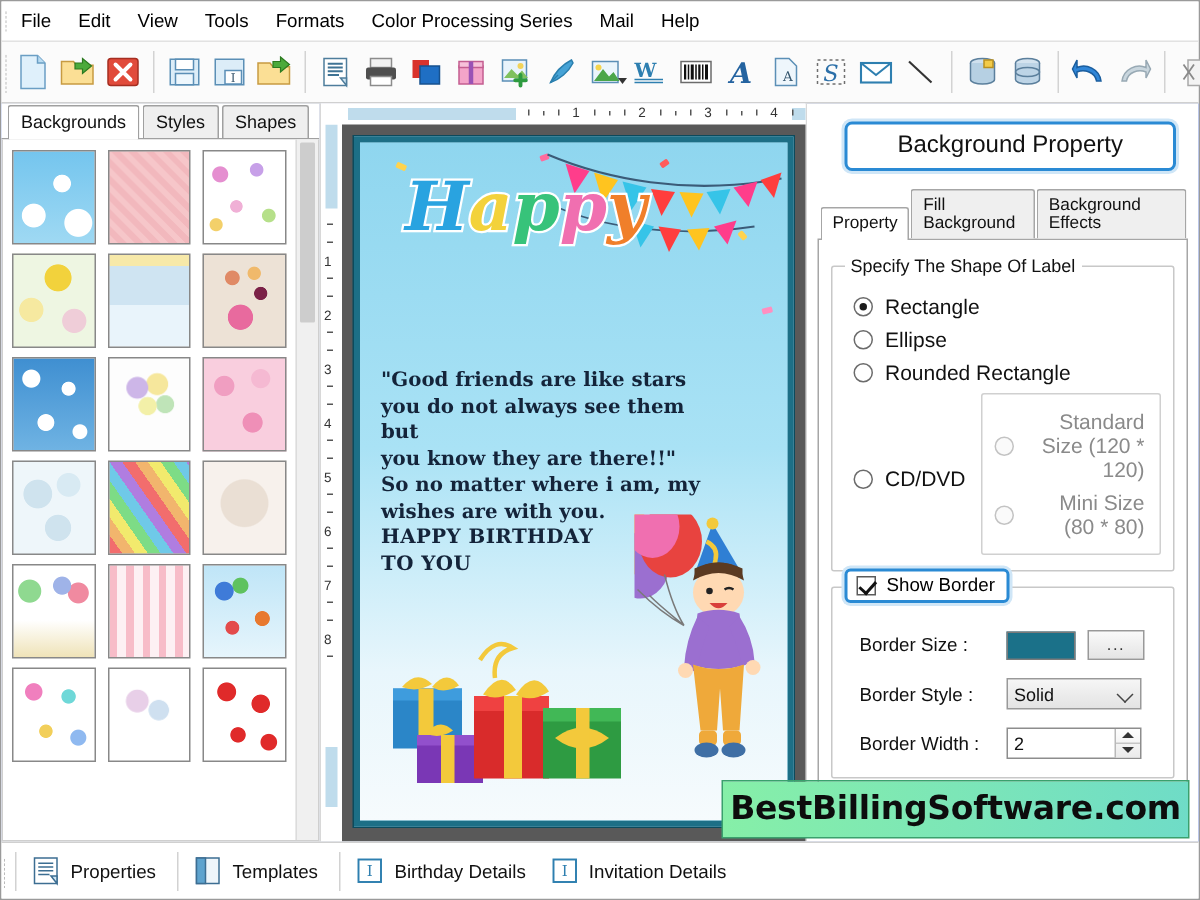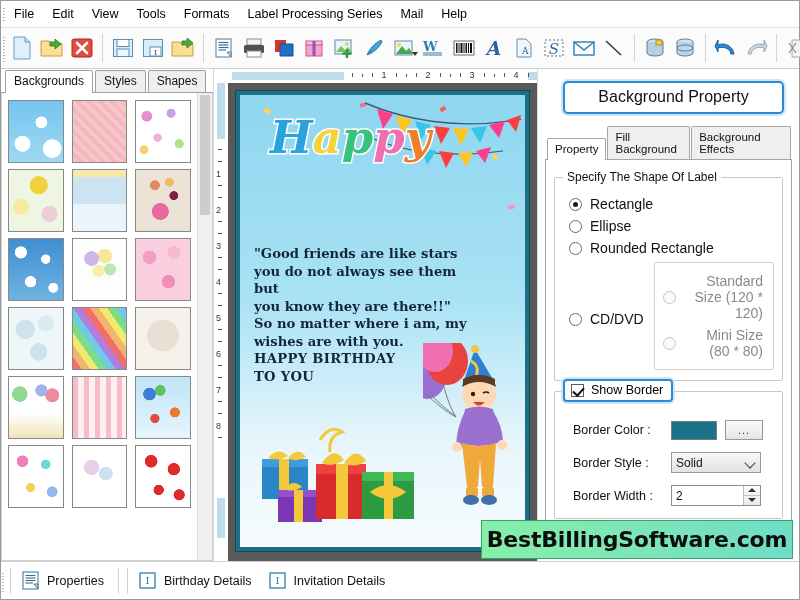--- a/index.html
+++ b/index.html
@@ -457,21 +457,21 @@
 
 <div id="app">
 
 
   <div class="menubar">
     <div class="menu-item">File</div>
     <div class="menu-item">Edit</div>
     <div class="menu-item">View</div>
     <div class="menu-item">Tools</div>
     <div class="menu-item">Formats</div>
-    <div class="menu-item">Label Processing Series</div>
+    <div class="menu-item">Color Processing Series</div>
     <div class="menu-item">Mail</div>
     <div class="menu-item">Help</div>
   </div>
 
   <div class="toolbar">
 
     <div class="tb-btn">
       <svg width="22" height="24" viewBox="0 0 22 24">
         <path d="M3 1 h11 l5 5 v17 H3 z" fill="#dff0fb" stroke="#6a9ec4" stroke-width="1"></path>
         <path d="M14 1 v5 h5" fill="#b9dcf2" stroke="#6a9ec4" stroke-width="1"></path>
@@ -913,21 +913,21 @@
           </div>
         </fieldset>
 
         <div class="border-panel">
           <div class="show-border-wrap">
             <span class="chk checked"></span>
             <span>Show Border</span>
           </div>
 
           <div class="field-row">
-            <span class="lbl">Border Color :</span>
+            <span class="lbl">Border Size :</span>
             <span class="color-swatch" style="background:#1b7189"></span>
             <span class="dots-btn">...</span>
           </div>
 
           <div class="field-row">
             <span class="lbl">Border Style :</span>
             <span class="combo">
               <span>Solid</span>
               <span class="cb-arrow"></span>
             </span>
@@ -966,20 +966,29 @@
               <line x1="4.5" y1="8" x2="14.5" y2="8"></line>
             <line x1="4.5" y1="10.5" x2="14.5" y2="10.5"></line>
               <line x1="4.5" y1="13" x2="12" y2="13"></line>
           </g>
           <path d="M13 14 h4 v5 z" fill="#cfe6f4" stroke="#3c6e92"></path>
         </svg>
       </span>
       <span>Properties</span>
     </div>
     <div class="bb-sep"></div>
+    <div class="bb-item">
+      <span class="bb-ico">
+        <svg viewBox="0 0 19 21" width="19" height="21">
+          <rect x="2" y="2" width="15" height="17" fill="#eef5fa" stroke="#3c6e92"></rect>
+          <rect x="2" y="2" width="6" height="17" fill="#5ea3ce" stroke="#3c6e92"></rect>
+        </svg>
+      </span>
+      <span>Templates</span>
+    </div>
     <div class="bb-sep"></div>
     <div class="bb-item">
       <span class="bb-ico">
         <svg viewBox="0 0 19 21" width="19" height="21">
           <rect x="2" y="3" width="15" height="15" fill="#fff" stroke="#2e7fb0" stroke-width="1.3"></rect>
           <text x="9.5" y="14" font-size="10" text-anchor="middle" fill="#2e7fb0" font-family="DejaVu Serif, serif">I</text>
         </svg>
       </span>
       <span>Birthday Details</span>
     </div>

